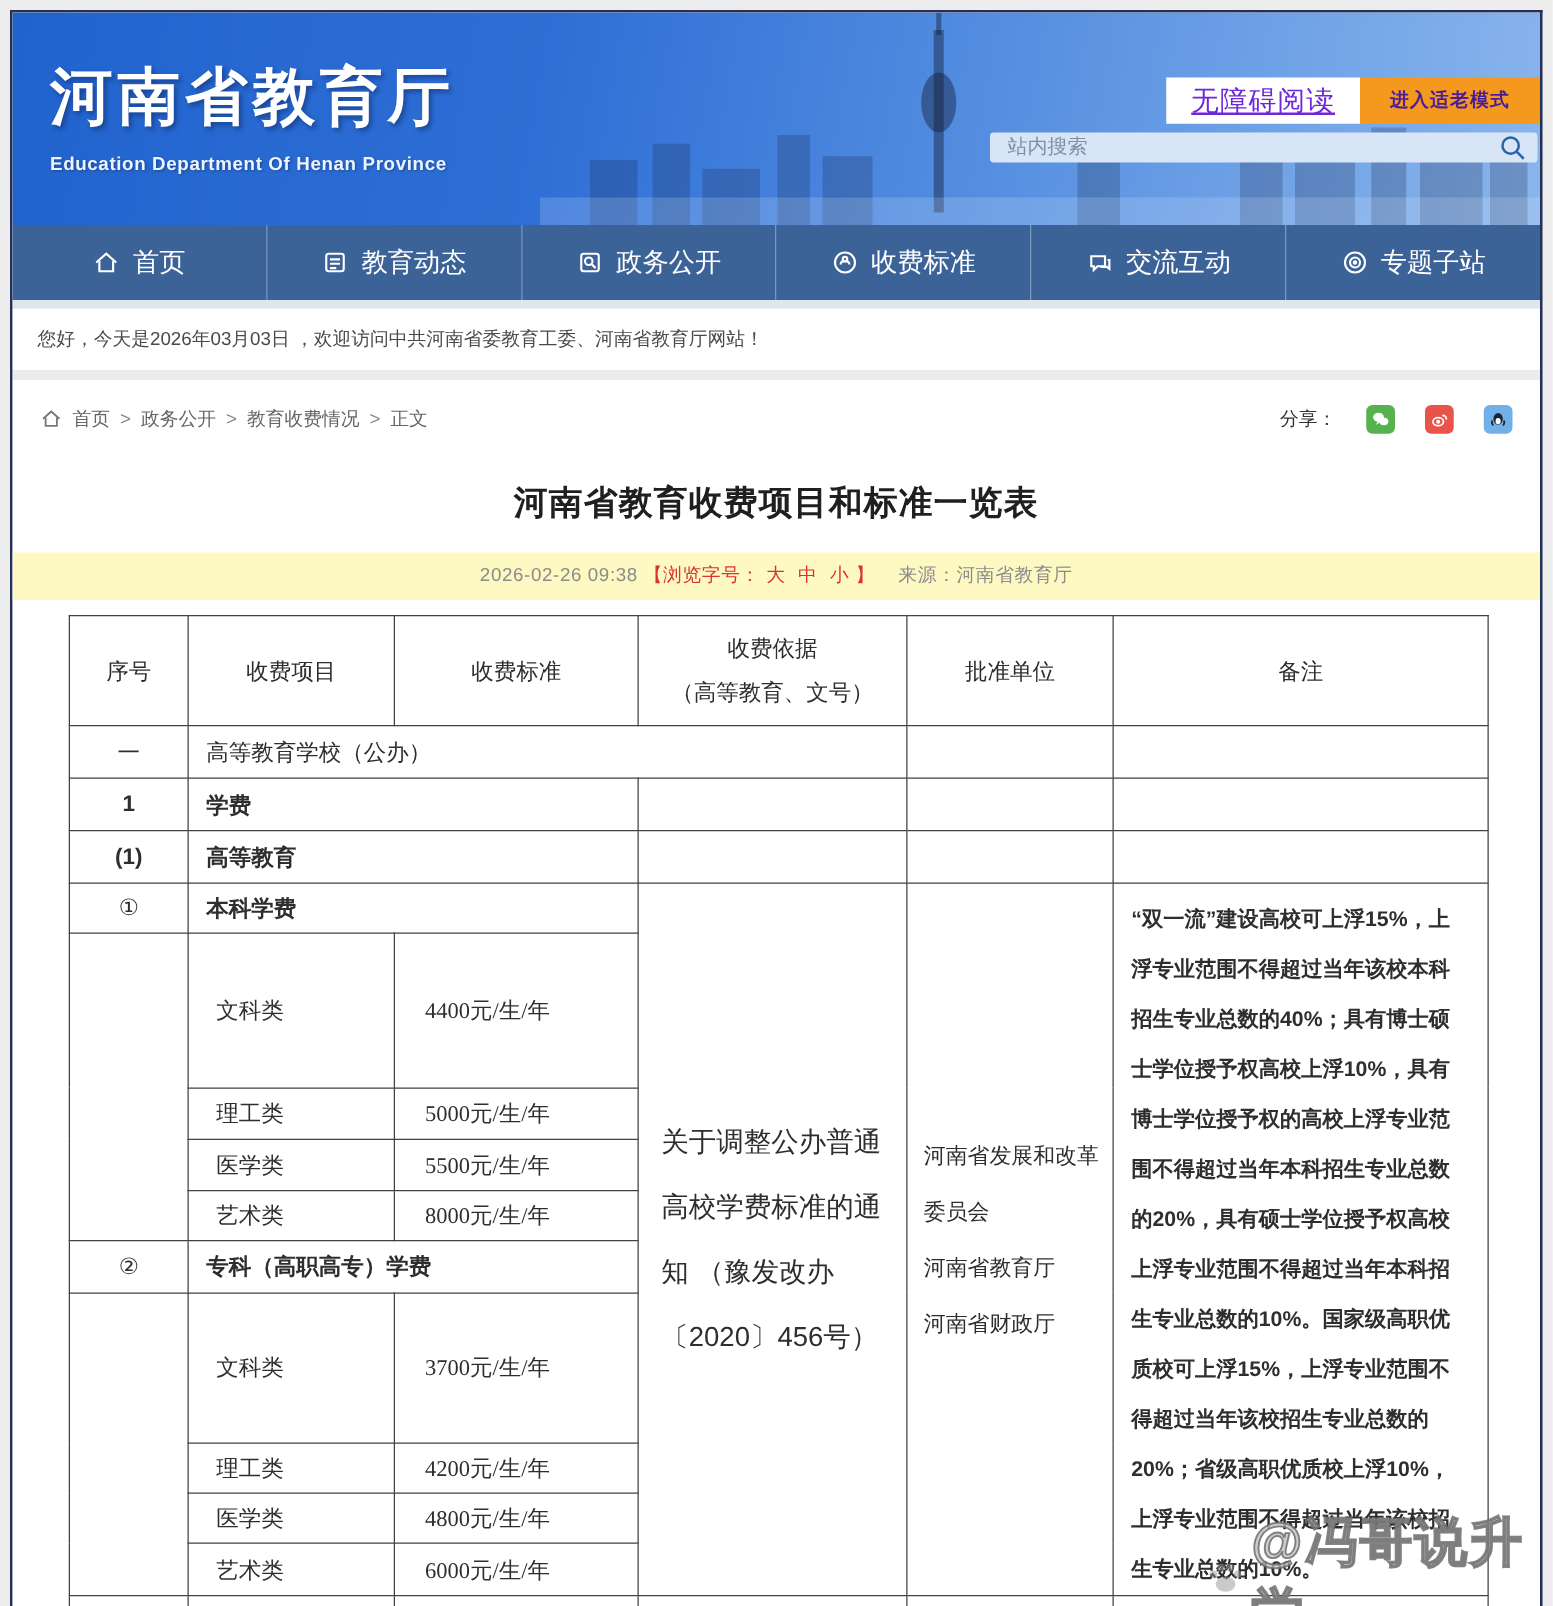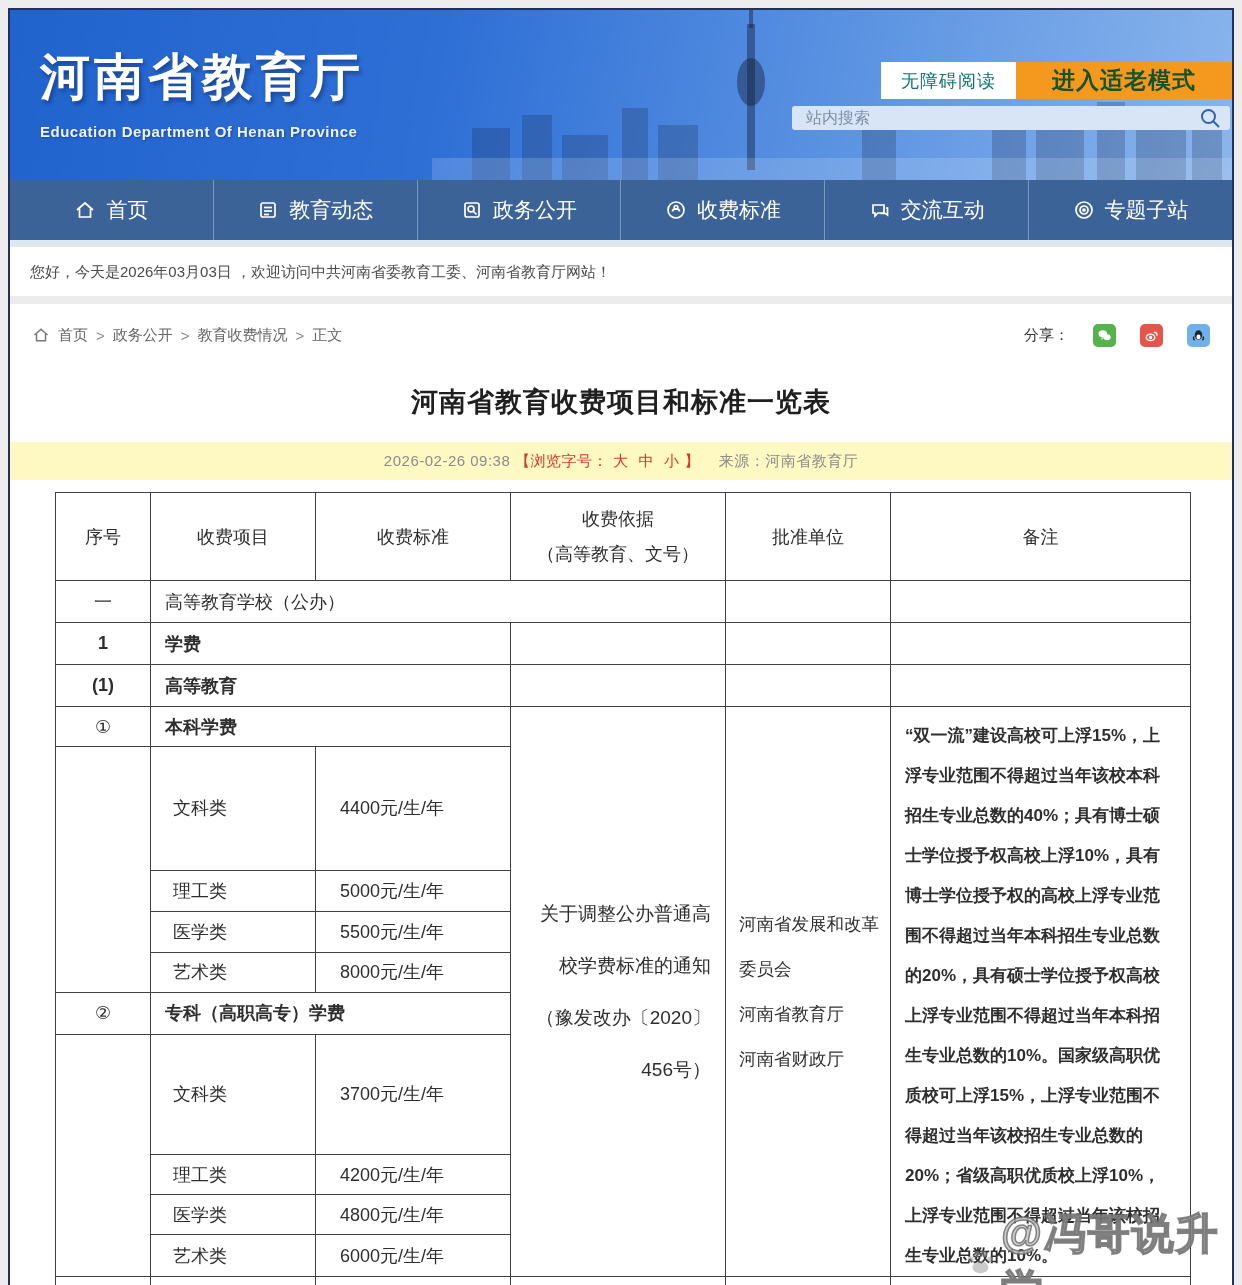--- a/index.html
+++ b/index.html
@@ -12,24 +12,24 @@
     background:linear-gradient(100deg,#2163cd 0%,#2e6fd6 35%,#5b93e2 68%,#8ab5ec 100%);overflow:hidden;}
   .skyline{position:absolute;right:0;bottom:0;width:800px;height:170px;}
   .brand{position:absolute;left:30px;top:34px;color:#fff;}
   .brand h1{margin:0;font-family:"Liberation Serif","DejaVu Serif",serif;
     font-size:50px;letter-spacing:4px;font-weight:bold;
     text-shadow:2px 3px 4px rgba(10,25,70,.45);}
   .brand .en{margin-top:12px;font-size:15px;font-weight:bold;letter-spacing:.5px;
     color:#eef4ff;text-shadow:1px 1px 2px rgba(10,25,70,.4);}
   .banner-right{position:absolute;right:0;top:52px;width:440px;}
   .btn-row{display:flex;justify-content:flex-end;}
-  .btn-access{border:none;cursor:pointer;background:#ffffff;color:#0f766e;
-    font-size:18px;padding:0 20px;height:37px;letter-spacing:1px;}
-  .btn-elder{border:none;cursor:pointer;background:#f5991e;color:#14532d;font-weight:bold;
-    font-size:23px;padding:0 36px;height:37px;letter-spacing:1px;}
+  .btn-access{border:none;cursor:pointer;background:#ffffff;color:#6d28d9;
+    font-size:22px;padding:0 20px;height:37px;letter-spacing:1px;text-decoration:underline;}
+  .btn-elder{border:none;cursor:pointer;background:#f5991e;color:#4c1d95;font-weight:bold;
+    font-size:15px;padding:0 24px;height:37px;letter-spacing:1px;}
   .search{position:relative;margin-top:7px;width:438px;height:24px;background:#d7e5f6;
     border-radius:3px;display:flex;align-items:center;}
   .search input{flex:1;border:none;outline:none;background:transparent;
     font-size:16px;color:#3c4c63;padding:0 14px;font-family:inherit;}
   .search input::placeholder{color:#7e90a8;}
   .search .mag{width:40px;height:40px;display:flex;align-items:center;justify-content:center;cursor:pointer;}
 
   
   .nav{display:flex;height:60px;background:#3c6398;}
   .nav a{flex:1;display:flex;align-items:center;justify-content:center;gap:10px;
@@ -67,27 +67,27 @@
 
   
   table.fee{border-collapse:collapse;table-layout:fixed;width:1135px;
     margin:12px 0 0 45px;background:#fff;}
   .fee th,.fee td{border:1px solid #414141;font-size:18px;color:#2e2e2e;
     overflow:hidden;padding:0;}
   .fee th{font-weight:normal;text-align:center;}
   .fee td.c{text-align:center;}
   .fee td.l{text-align:left;padding-left:14px;}
   .fee td.cat{text-align:left;padding-left:22px;}
-  .fee td.std{text-align:left;padding-left:24px;}
+  .fee td.std{text-align:left;padding-left:24px;font-family:Liberation Serif, serif;}
   .fee .b{font-weight:bold;}
   .h88{height:88px;} .h42{height:42px;} .h41{height:41px;} .h40{height:40px;}
   .h119{height:119px;} .h116{height:116px;} .h18{height:18px;}
   .hdr2 div{line-height:1.9;}
-  td.basis{vertical-align:middle;text-align:right;padding:0 14px 0 18px;
-    font-size:19px;line-height:52px;}
+  td.basis{vertical-align:middle;text-align:left;padding:0 14px 0 18px;
+    font-size:22px;line-height:52px;}
   td.approver{vertical-align:middle;text-align:left;padding:0 10px 0 13px;
     font-size:17.5px;line-height:45px;white-space:pre-line;}
   td.remark{vertical-align:top;text-align:left;padding:9px 14px 0 14px;
     font-size:17px;line-height:40px;font-weight:bold;}
 
   
   .watermark{position:absolute;left:952px;top:1196px;display:flex;align-items:center;
     gap:2px;pointer-events:none;}
   .watermark .wtext{font-size:42px;font-weight:bold;letter-spacing:2px;
     color:rgba(248,248,248,.42);-webkit-text-stroke:1.5px rgba(105,105,105,.8);

